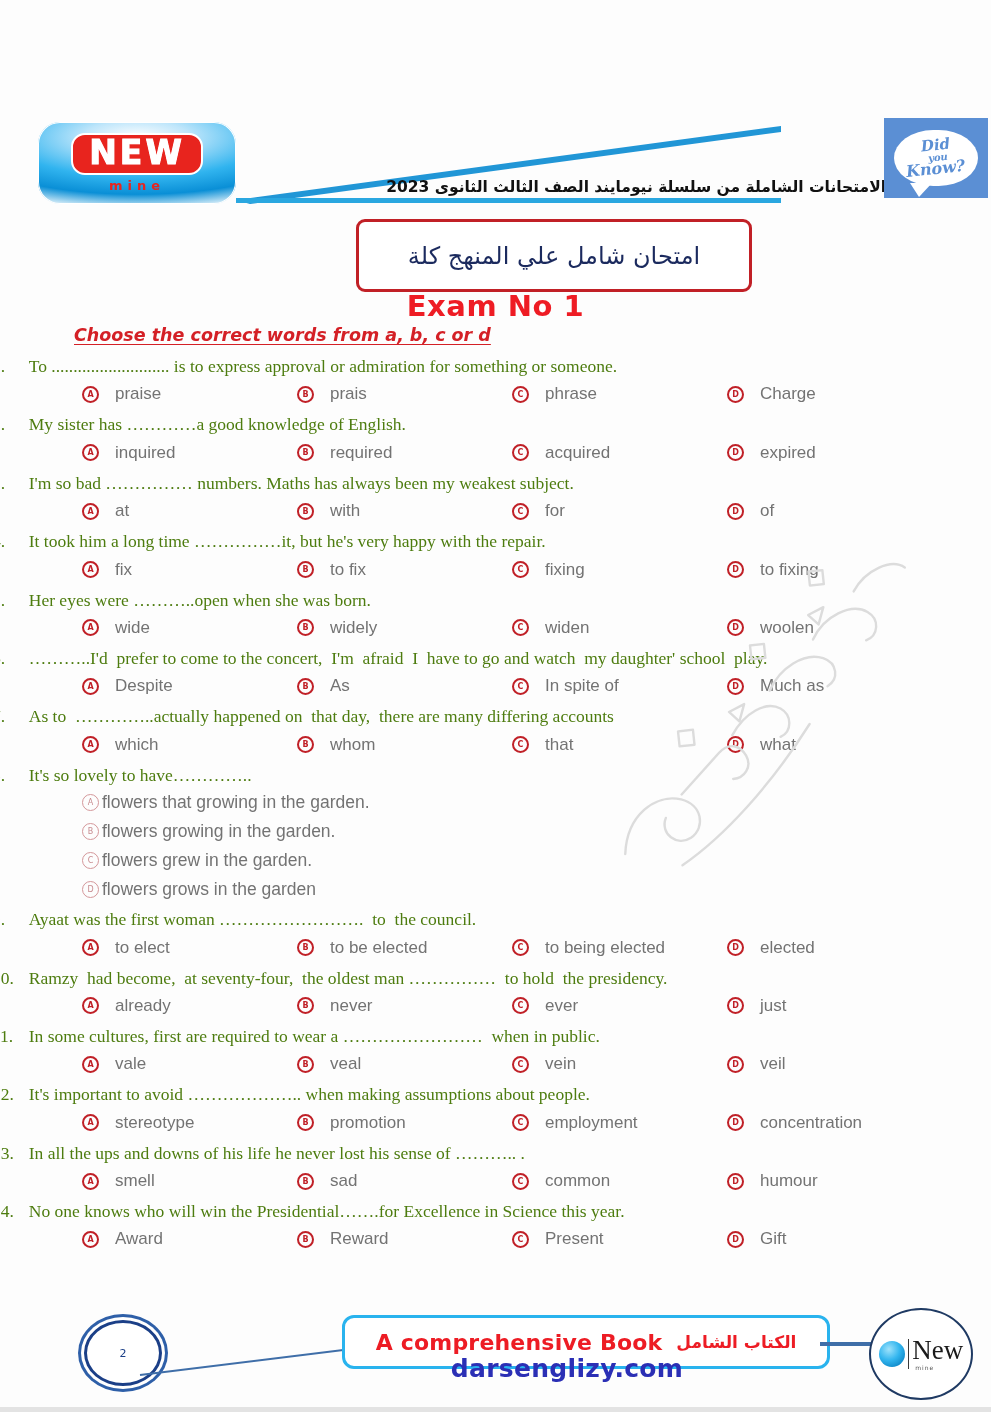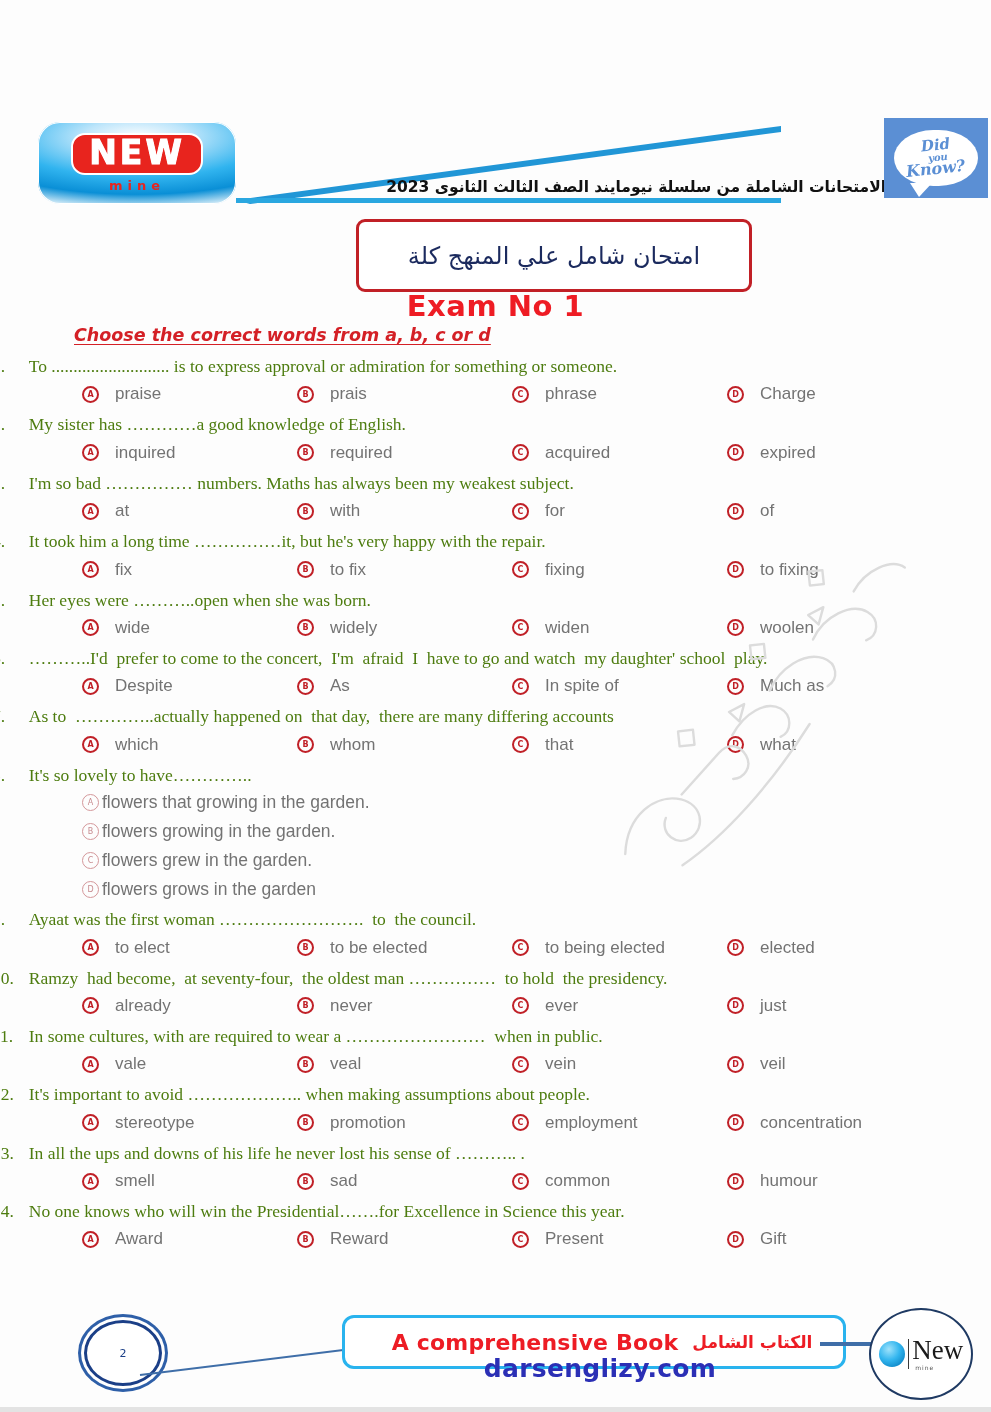--- a/index.html
+++ b/index.html
@@ -324,39 +324,38 @@
     top: 13px;
     width: 482px;
     height: 48px;
     border: 3px solid #29b3ee;
     border-radius: 12px;
     background: #ffffff;
     display: flex;
     align-items: center;
     justify-content: center;
     gap: 14px;
-    padding-left: 16px;
   }
   .foot-en {
     font-family: "DejaVu Sans", sans-serif;
     font-weight: 700;
     font-size: 22px;
     color: #ed1c24;
     letter-spacing: 0.2px;
   }
   .foot-ar {
     font-family: "DejaVu Sans", sans-serif;
     font-weight: 700;
     direction: rtl;
     font-size: 17px;
     color: #ed1c24;
   }
   .foot-site {
     position: absolute;
-    left: 359px;
+    left: 326px;
     top: 52px;
     width: 482px;
     text-align: center;
     font-family: "DejaVu Sans", sans-serif;
     font-weight: 700;
     font-size: 25px;
     color: #2b2fb5;
     letter-spacing: 0.3px;
   }
   .foot-connector {
@@ -654,21 +653,21 @@
             <span class="marker">C</span>
             <span class="opt-label">ever</span>
           </div>
           <div class="opt opt-c3">
             <span class="marker">D</span>
             <span class="opt-label">just</span>
           </div>
         </div>
       </div>
       <div class="qblock">
-        <div class="qtext"><span class="qnum">11.</span>&nbsp;&nbsp;<span>In some cultures, with are required to wear a ……………………  when in public.</span></div>
+        <div class="qtext"><span class="qnum">11.</span>&nbsp;&nbsp;<span>In some cultures, first are required to wear a ……………………  when in public.</span></div>
         <div class="options-row">
           <div class="opt opt-c0">
             <span class="marker">A</span>
             <span class="opt-label">vale</span>
           </div>
           <div class="opt opt-c1">
             <span class="marker">B</span>
             <span class="opt-label">veal</span>
           </div>
           <div class="opt opt-c2">

